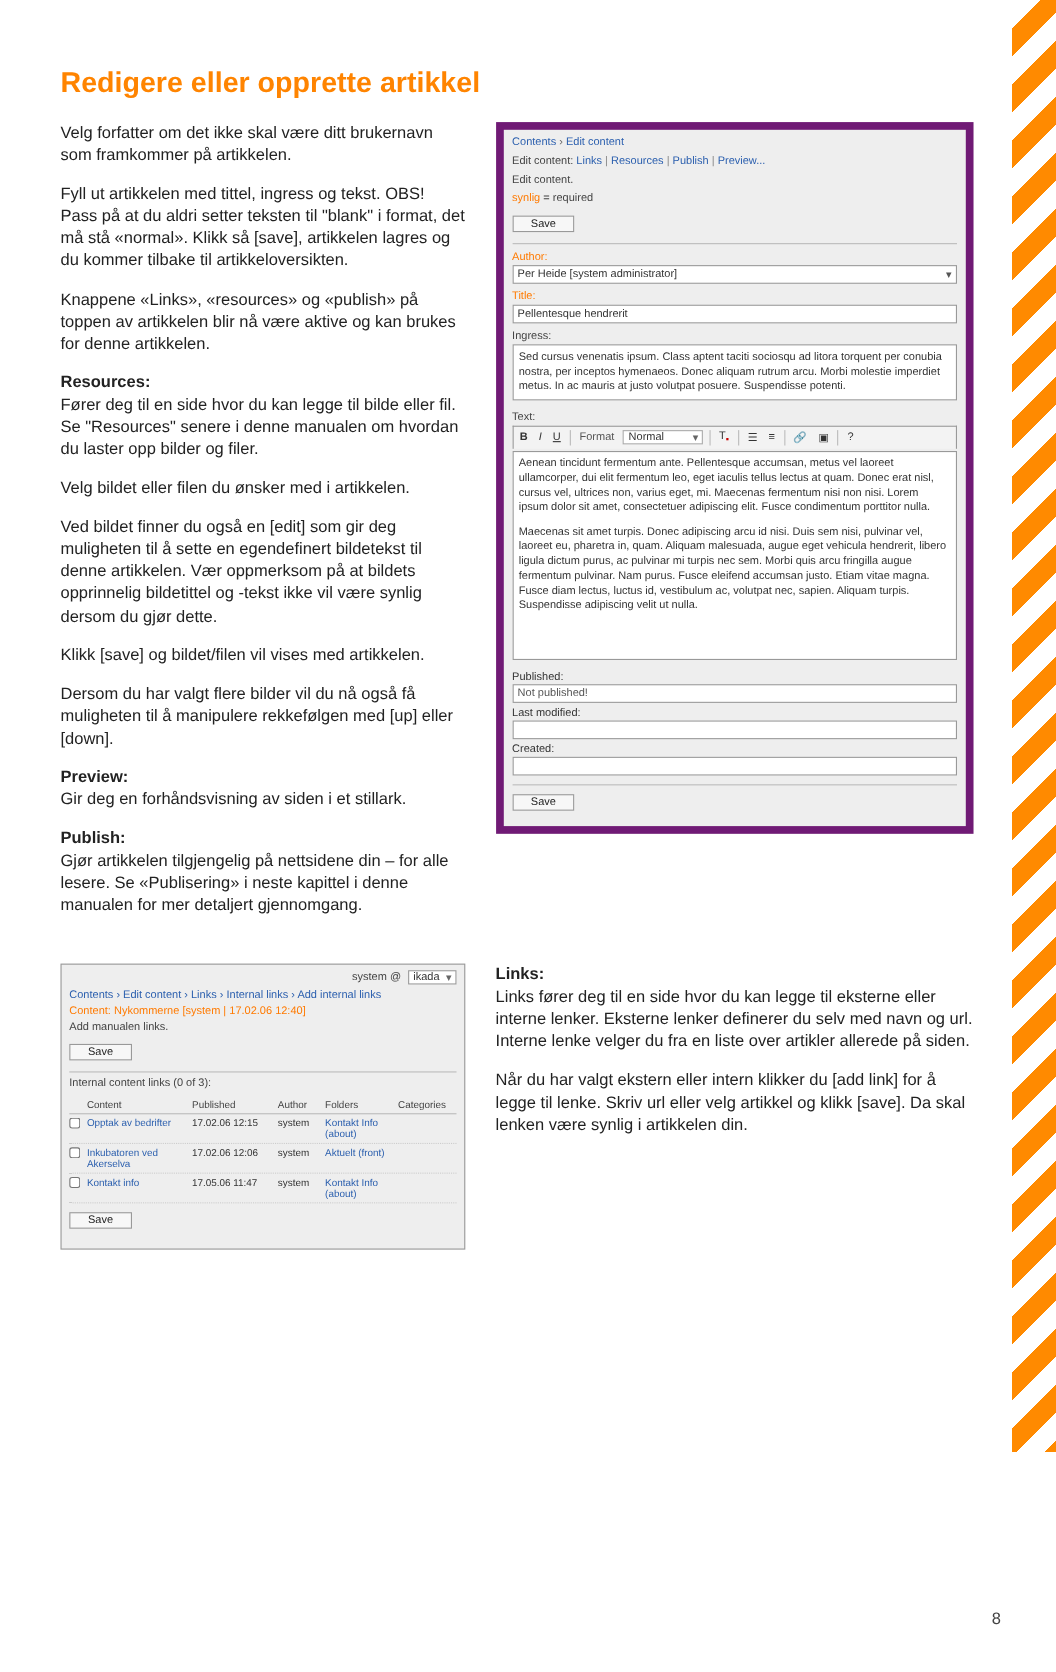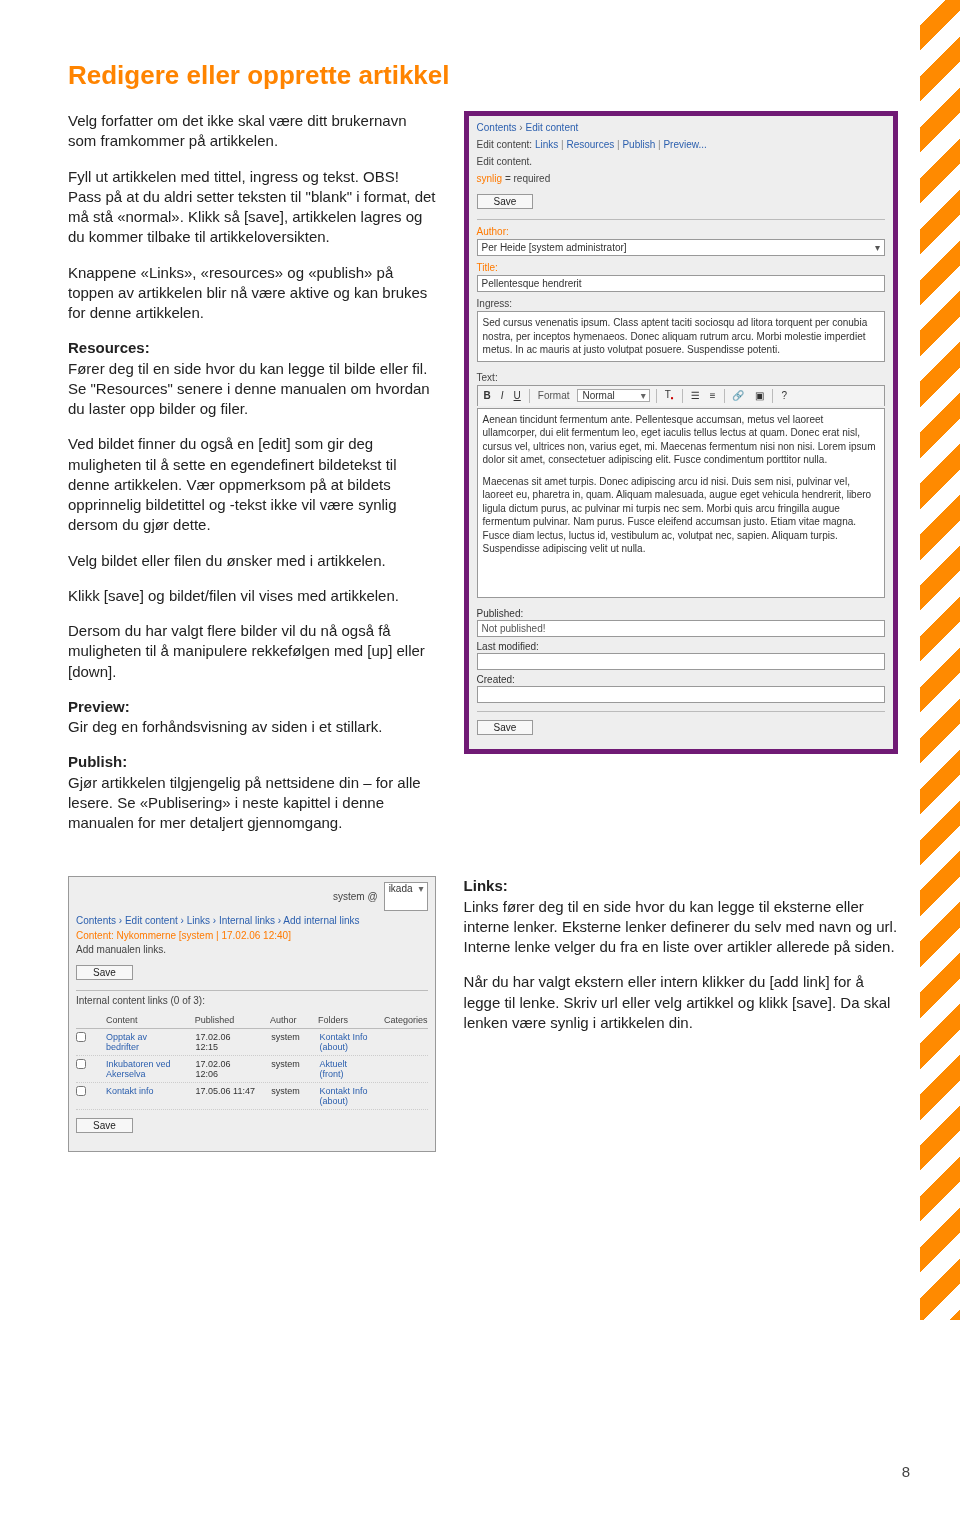--- a/index.html
+++ b/index.html
@@ -6,21 +6,21 @@
   body {
     width: 960px;
     height: 1520px;
     background: #fff;
     font-family: Arial, Helvetica, sans-serif;
     position: relative;
     overflow: hidden;
   }
   .page {
     position: absolute;
-    left: 68px;
+    left: 55px;
     top: 60px;
     width: 830px;
   }
   .heading {
     font-size: 26px;
     font-weight: bold;
     color: #ff8400;
     margin-bottom: 20px;
   }
   .two-col {
@@ -33,21 +33,21 @@
     line-height: 1.35;
     color: #222;
   }
   .left-col p { margin-bottom: 15px; }
   .left-col strong { font-weight: bold; }
   .right-col { width: 435px; }
 
   
   .cms-panel {
     background: #eee;
-    border: 5px solid #701a75;
+    border: 7px solid #701a75;
     font-family: Verdana, Arial, sans-serif;
     font-size: 10px;
     color: #333;
     padding: 6px 8px 8px 8px;
   }
   .bc { color: #2b5fae; margin-bottom: 6px; }
   .bc .sep { color: #666; }
   .tabs { margin: 4px 0 6px 0; }
   .tabs span { color: #2b5fae; }
   .tabs .sep { color: #888; }
@@ -141,35 +141,35 @@
     display: flex;
     justify-content: flex-end;
     align-items: center;
     gap: 6px;
     margin-bottom: 4px;
   }
   .lp-top .who { color: #444; text-align: center; }
   .lp-top .site {
     border: 1px solid #999;
     background: #fff;
-    padding: 0 14px 16px 4px;
+    padding: 0 14px 0 4px;
     position: relative;
   }
   .lp-top .site::after { content: "▾"; position: absolute; right: 3px; top: 0; color: #666; }
   .lp-bc { color: #2b5fae; margin: 3px 0 4px 0; }
   .lp-title { color: #ff7a00; margin: 2px 0; }
   .table {
     width: 100%;
     margin-top: 6px;
     font-size: 9px;
   }
   .thead, .trow {
     display: grid;
     grid-template-columns: 14px 1.6fr 1.3fr 0.7fr 1.1fr 0.9fr;
-    gap: 16px;
+    gap: 2px;
     padding: 3px 0;
   }
   .thead { color: #444; border-bottom: 1px solid #bbb; }
   .trow { border-bottom: 1px dotted #ccc; align-items: start; }
   .trow .c1 input { width: 10px; height: 10px; }
   .trow .c2 { color: #2b5fae; }
   .right-text {
     width: 435px;
     font-size: 15px;
     line-height: 1.35;
@@ -206,22 +206,22 @@
 
 <div class="page">
   <div class="heading">Redigere eller opprette artikkel</div>
 
   <div class="two-col">
     <div class="left-col">
       <p>Velg forfatter om det ikke skal være ditt brukernavn som framkommer på artikkelen.</p>
       <p>Fyll ut artikkelen med tittel, ingress og tekst. OBS! Pass på at du aldri setter teksten til "blank" i format, det må stå «normal». Klikk så [save], artikkelen lagres og du kommer tilbake til artikkeloversikten.</p>
       <p>Knappene «Links», «resources» og «publish» på toppen av artikkelen blir nå være aktive og kan brukes for denne artikkelen.</p>
       <p><strong>Resources:</strong><br><span>Fører deg til en side hvor du kan legge til bilde eller fil. Se "Resources" senere i denne manualen om hvordan du laster opp bilder og filer.</span></p>
+      <p>Velg bildet eller filen du ønsker med i artikkelen.</p>
       <p><span>Ved bildet finner du også en [edit] som gir deg muligheten til å sette en egendefinert bildetekst til denne artikkelen. </span><span>Vær oppmerksom på at bildets opprinnelig bildetittel og -tekst ikke vil være synlig dersom du gjør dette.</span></p>
-      <p>Velg bildet eller filen du ønsker med i artikkelen.</p>
       <p>Klikk [save] og bildet/filen vil vises med artikkelen.</p>
       <p>Dersom du har valgt flere bilder vil du nå også få muligheten til å manipulere rekkefølgen med [up] eller [down].</p>
       <p><strong>Preview:</strong><br><span>Gir deg en forhåndsvisning av siden i et stillark.</span></p>
       <p><strong>Publish:</strong><br><span>Gjør artikkelen tilgjengelig på nettsidene din – for alle lesere. Se «Publisering» i neste kapittel i denne manualen for mer detaljert gjennomgang.</span></p>
     </div>
 
     <div class="right-col">
       <div class="cms-panel">
         <div class="bc">
           <span>Contents</span> <span class="sep">›</span> <span>Edit content</span>

